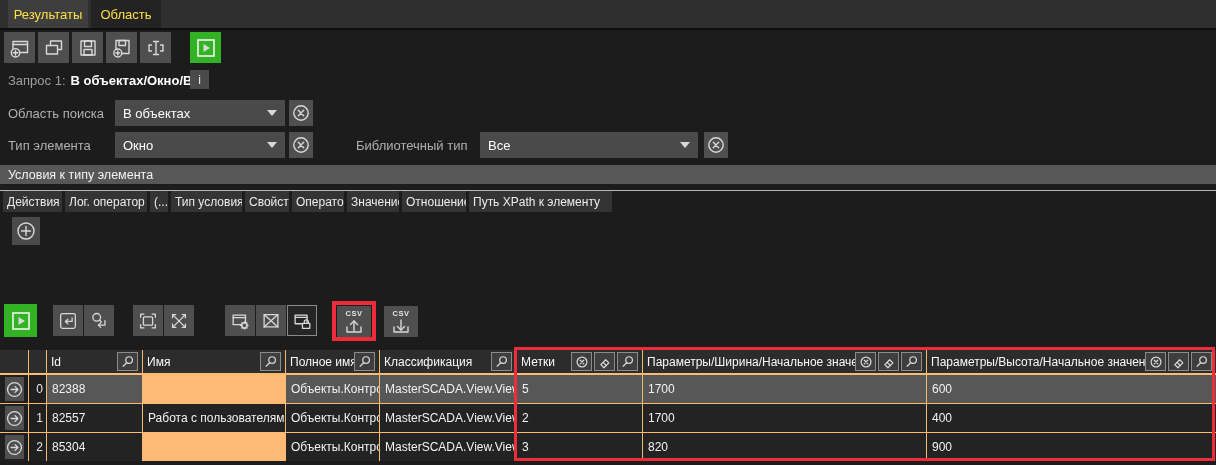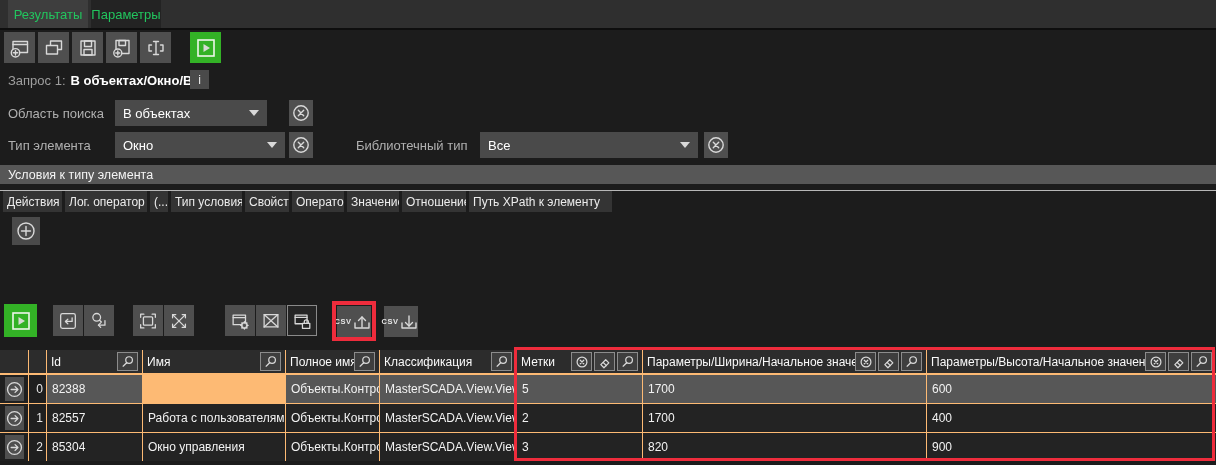--- a/index.html
+++ b/index.html
@@ -5,21 +5,21 @@
   html,body{margin:0;padding:0;background:#101010;}
   .app{position:relative;width:1216px;height:465px;background:#1c1c1c;
        font-family:"Liberation Sans",sans-serif;color:#f0f0f0;overflow:hidden;}
   svg{display:block;}
   .stroke{stroke:#d9d9d9;fill:none;stroke-width:1.4;stroke-linecap:round;stroke-linejoin:round;}
 
   
   .tabstrip{position:absolute;left:0;top:0;width:1216px;height:28px;background:#2f2f2f;
             box-shadow:0 2px 0 #0e0e0e;}
   .tab{position:absolute;top:0;height:28px;display:flex;align-items:center;justify-content:center;
-       font-size:13px;color:#22c55e;cursor:default;}
+       font-size:13px;color:#fde047;cursor:default;}
   .tab-results{left:8px;width:80px;background:#3e3e3e;}
   .tab-editor{left:91px;width:70px;background:#232323;}
 
   
   .btn{position:absolute;width:31px;height:31px;background:#4f4f4f;
        display:flex;align-items:center;justify-content:center;}
   .btn.green{background:#33b226;}
   .btn.pressed{background:#252525;box-shadow:inset 0 0 0 1px #8a8a8a;}
   .btn.small-x{width:24px;height:26px;}
 
@@ -47,21 +47,21 @@
   .chip{background:#343434;color:#ececec;font-size:12px;display:flex;align-items:center;
         padding:0 4px;box-sizing:border-box;white-space:nowrap;overflow:hidden;flex:none;}
   .chip:nth-child(1){width:59px}.chip:nth-child(2){width:82px}.chip:nth-child(3){width:18px}
   .chip:nth-child(4){width:71px}.chip:nth-child(5){width:44px}.chip:nth-child(6){width:52px}
   .chip:nth-child(7){width:52px}.chip:nth-child(8){width:64px}.chip:nth-child(9){width:143px}
   .plus-btn{position:absolute;left:12px;top:217px;width:28px;height:28px;background:#4a4a4a;
             display:flex;align-items:center;justify-content:center;}
 
   
   .csvbtn{position:absolute;width:34px;height:31px;background:#4f4f4f;display:flex;
-          flex-direction:row;align-items:center;justify-content:center;gap:0;}
+          flex-direction:column;align-items:center;justify-content:center;gap:0;}
   .csvbtn .csv-txt{font-size:7.5px;font-weight:bold;color:#e6e6e6;line-height:8px;letter-spacing:.5px;}
 
   
   .rtable{position:absolute;left:0;top:350px;width:1216px;height:111px;background:#fdba74;}
   .hcell{position:absolute;top:0;height:23px;background:#2c2c2c;display:flex;align-items:center;
          padding:0 4px;font-size:12px;color:#fafafa;box-sizing:border-box;white-space:nowrap;overflow:hidden;}
   .hcell .htxt{overflow:hidden;white-space:nowrap;}
   .hbtns{margin-left:auto;display:flex;gap:2px;flex:none;}
   .hbtn{width:21px;height:19px;background:#3e3e3e;border:1px solid #8c8c8c;box-sizing:border-box;
         display:flex;align-items:center;justify-content:center;}
@@ -81,21 +81,21 @@
   .red-csv{left:332px;top:301px;width:44px;height:40px;}
   .red-cols{left:514px;top:347px;width:701px;height:114px;border-width:3px;}
 </style>
 </head>
 <body>
 
 <div class="app">
 
   <div class="tabstrip">
     <div class="tab tab-results">Результаты</div>
-    <div class="tab tab-editor">Параметры</div>
+    <div class="tab tab-editor">Область</div>
   </div>
 
   <div class="btn" style="left:4px;top:32px;">
     <span>
       <svg width="24" height="24" viewBox="0 0 24 24">
           <g class="stroke">
             <rect x="5" y="5.5" width="14.5" height="11"></rect>
             <line x1="5" y1="8.5" x2="19.5" y2="8.5"></line>
             <circle cx="7.5" cy="16.8" r="4.2" fill="#4f4f4f"></circle>
             <path d="M7.5 14.6 v4.4 M5.3 16.8 h4.4"></path>
@@ -155,21 +155,21 @@
     </span>
   </div>
 
   <div class="query-row">
     <span class="query-label">Запрос 1:</span>
     <span class="query-value">В объектах/Окно/Все</span>
   </div>
   <div class="info-btn">i</div>
 
   <div class="flabel" style="left:8px;top:106px;">Область поиска</div>
-  <div class="dd" style="left:115px;top:100px;width:152px;">
+  <div class="dd" style="left:115px;top:100px;width:170px;">
     <span>В объектах</span>
     <span class="chev"></span>
   </div>
   <div class="btn small-x" style="left:289px;top:100px;">
     <span>
       <svg width="20" height="20" viewBox="0 0 20 20">
           <g class="stroke">
             <circle cx="10" cy="10" r="7.2"></circle>
             <path d="M7.3 7.3 l5.4 5.4 M12.7 7.3 l-5.4 5.4"></path>
           </g>
@@ -567,21 +567,20 @@
                   <circle cx="10" cy="10" r="7.3"></circle>
                   <path d="M6.5 10 h6.3"></path>
                   <path d="M10.6 7 L13.6 10 l-3 3"></path>
                 </g>
               </svg>
             </span>
           </span>
         </div>
       <div class="cell c1 gutter num">2</div>
       <div class="cell c2">85304</div>
-      <div class="cell c3">Окно управления</div>
       <div class="cell c4">Объекты.Контроль</div>
       <div class="cell c5">MasterSCADA.View.View</div>
       <div class="cell c6">3</div>
       <div class="cell c7">820</div>
       <div class="cell c8">900</div>
     </div>
   </div>
 
   <div class="red-box red-csv"></div>
   <div class="red-box red-cols"></div>

